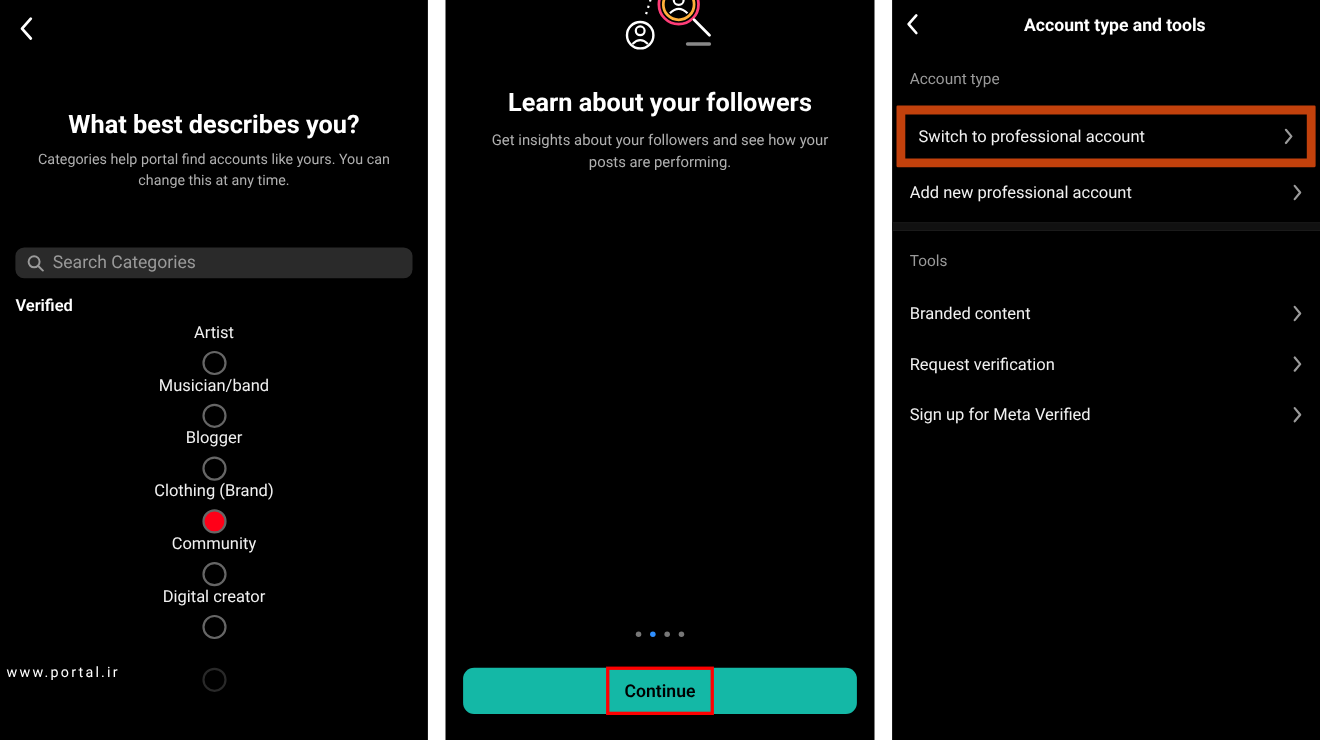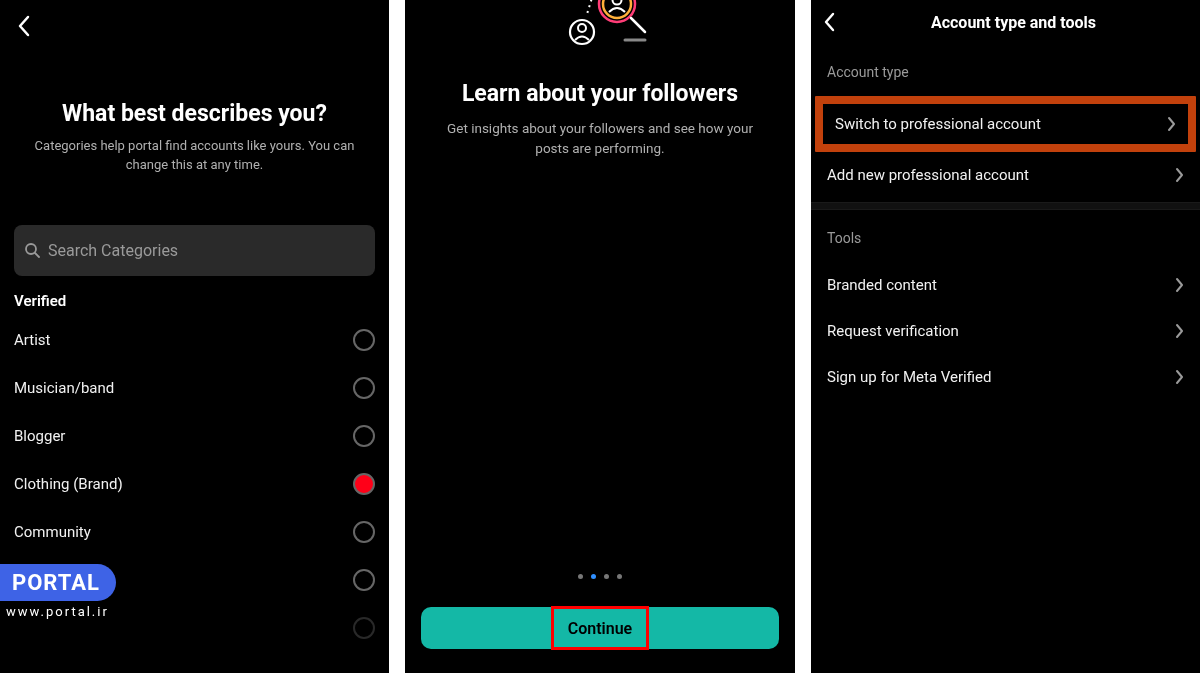--- a/index.html
+++ b/index.html
@@ -40,37 +40,38 @@
     font-size: 13px;
     color: #b0b0b0;
     text-align: center;
     line-height: 1.45;
     padding: 0 14px;
   }
   .search-wrap {
     margin: 50px 0 16px 0;
     background: #2a2a2a;
     border-radius: 8px;
-    height: 51px;
+    height: 28px;
     display: flex;
     align-items: center;
     padding: 0 10px;
   }
   .search-wrap svg { flex-shrink: 0; margin-right: 8px; }
   .search-text { color: #9a9a9a; font-size: 16px; }
   .suggested-label {
     font-size: 15px;
     font-weight: 600;
     margin-bottom: 6px;
   }
   .cat-row {
     display: flex;
     align-items: center;
     justify-content: space-between;
     height: 48px;
+    flex-direction: column;
   }
   .cat-label { font-size: 15px; color: #f1f1f1; }
   .radio {
     width: 22px; height: 22px;
     border: 2px solid #666;
     border-radius: 50%;
   }
   .radio.selected {
     border: 2px solid #666;
     background: #ff0018;
@@ -239,21 +240,20 @@
     </div>
     <div class="cat-row">
       <span class="cat-label">Digital creator</span>
       <span class="radio"></span>
     </div>
     <div class="cat-row" style="opacity:.4">
       <span class="cat-label"></span>
       <span class="radio"></span>
     </div>
   </div>
-  <div class="badge">PORTAL</div>
   <div class="badge-url">www.portal.ir</div>
 </div>
 
 <div class="phone phone2">
   <div class="p2-illus">
     <svg width="130" height="64" viewBox="0 0 130 64">
       <circle cx="82" cy="12" r="18" stroke="#ff3d77" stroke-width="2.5" fill="none"></circle>
       <circle cx="82" cy="12" r="14" stroke="#ffb03a" stroke-width="2.5" fill="none"></circle>
       <circle cx="82" cy="8" r="4.5" stroke="#fff" stroke-width="2" fill="none"></circle>
       <path d="M74 20 q8 -8 16 0" stroke="#fff" stroke-width="2" fill="none"></path>

